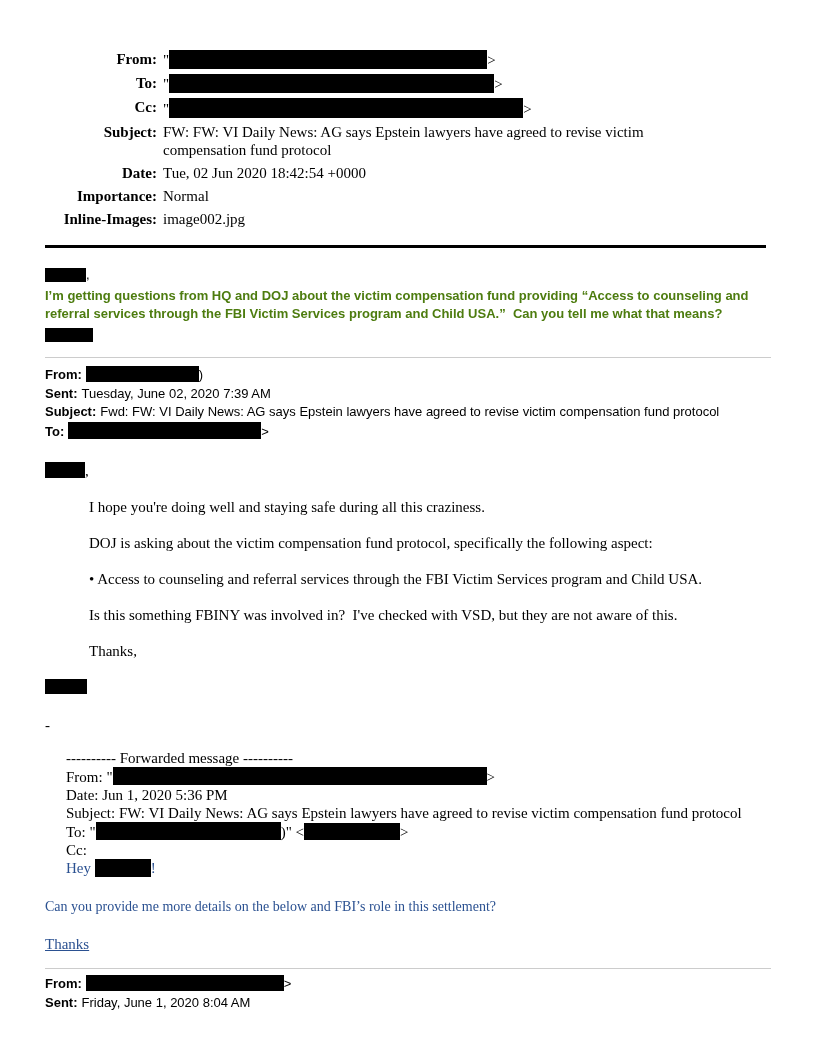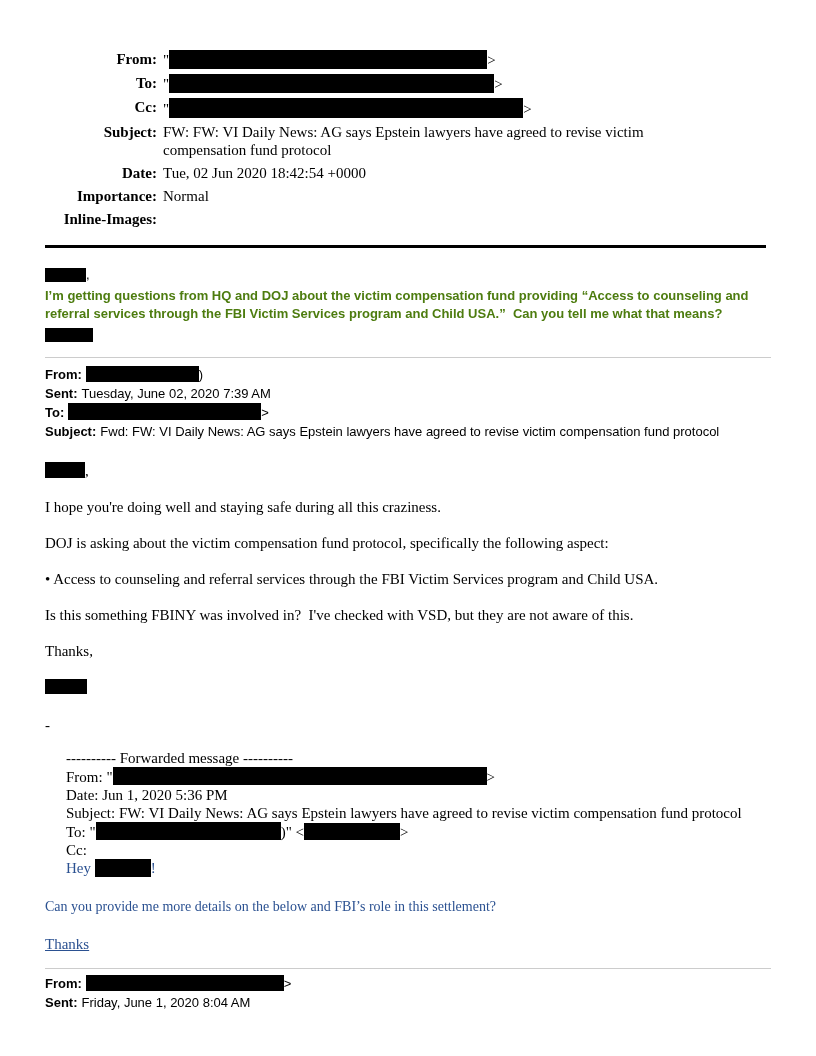--- a/index.html
+++ b/index.html
@@ -28,21 +28,21 @@
   .sal-sans { margin-top: 19px; line-height: 16px; }
   .blue-sans { margin-top: 4px; line-height: 17.5px; width: 726px; white-space: pre-wrap; }
   .sig-line-1 { margin-top: 4px; line-height: 16px; }
   .hr-1 { margin-top: 15px; }
   .sans-hdr { margin-top: 8px; }
   .sans-hdr p { line-height: 18.5px; }
   .sans-hdr b { margin-right: 4px; }
   
   .serif-body { font-size: 15px; }
   .sal-serif { margin-top: 21px; line-height: 19px; }
-  .serif-body p.para { margin-top: 17px; line-height: 19px; white-space: pre-wrap; }
+  .serif-body p.para { margin-top: 17px; line-height: 19px; white-space: pre-wrap; margin-left: 44px; }
   .sig-line-2 { margin-top: 16px; line-height: 19px; }
   .dash-line { margin-top: 20px; line-height: 19px; }
   
   .fwd { margin-top: 14px; font-size: 15px; margin-left: 21px; }
   .fwd p { line-height: 18px; }
   .blue-serif { color: #2B5191; }
   .q-line { margin-top: 20px; line-height: 19px; font-size: 14px; }
   .t-line { margin-top: 19px; line-height: 19px; font-size: 15px; text-decoration: underline; }
   .hr-2 { margin-top: 14px; }
   .bottom-hdr { margin-top: 6px; }
@@ -74,36 +74,37 @@
     <div class="hdr-row">
       <div class="hdr-label">Date:</div>
       <div class="hdr-value">Tue, 02 Jun 2020 18:42:54 +0000</div>
     </div>
     <div class="hdr-row">
       <div class="hdr-label">Importance:</div>
       <div class="hdr-value">Normal</div>
     </div>
     <div class="hdr-row">
       <div class="hdr-label">Inline-Images:</div>
+      <div class="hdr-value">image002.jpg</div>
     </div>
   </div>
 
   <div class="rule-thick"></div>
 
   <p class="sal-sans sans"><span class="bar" style="width:41px;height:14px;"></span><span>,</span></p>
   <p class="blue-sans sans" style="color:#4d7c0f;font-weight:bold;">I’m getting questions from HQ and DOJ about the victim compensation fund providing “Access to counseling and referral services through the FBI Victim Services program and Child USA.”  Can you tell me what that means?</p>
   <p class="sig-line-1"><span class="bar" style="width:48px;height:14px;"></span></p>
 
   <hr class="rule-thin hr-1">
 
   <div class="sans-hdr sans">
     <p><b>From:</b><span class="bar" style="width:113px;height:16px;vertical-align:-3px;"></span><span>)</span></p>
     <p><b>Sent:</b><span>Tuesday, June 02, 2020 7:39 AM</span></p>
+    <p><b>Subject:</b><span>Fwd: FW: VI Daily News: AG says Epstein lawyers have agreed to revise victim compensation fund protocol</span></p>
     <p><b>To:</b><span class="bar" style="width:193px;height:17px;vertical-align:-3px;"></span><span>&gt;</span></p>
-    <p><b>Subject:</b><span>Fwd: FW: VI Daily News: AG says Epstein lawyers have agreed to revise victim compensation fund protocol</span></p>
   </div>
 
   <div class="serif-body">
     <p class="sal-serif"><span class="bar" style="width:40px;height:16px;vertical-align:-2px;"></span><span>,</span></p>
     <p class="para">I hope you're doing well and staying safe during all this craziness.</p>
     <p class="para">DOJ is asking about the victim compensation fund protocol, specifically the following aspect:</p>
     <p class="para">• Access to counseling and referral services through the FBI Victim Services program and Child USA.</p>
     <p class="para">Is this something FBINY was involved in?  I've checked with VSD, but they are not aware of this.</p>
     <p class="para">Thanks,</p>
     <p class="sig-line-2"><span class="bar" style="width:42px;height:15px;"></span></p>

